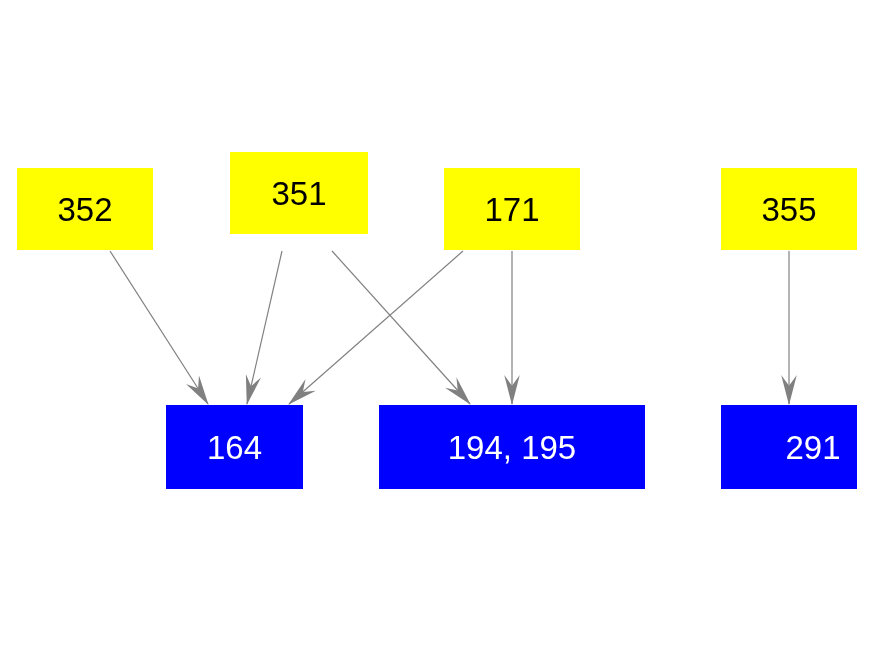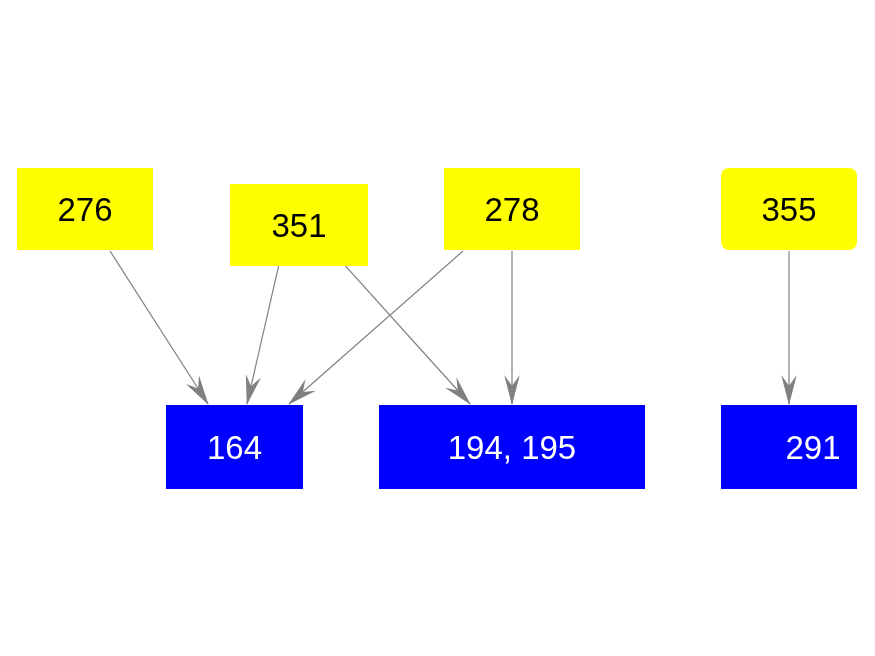--- a/index.html
+++ b/index.html
@@ -51,29 +51,29 @@
         <line x1="110" y1="251" x2="208" y2="404" stroke="#808080" stroke-width="1.2" marker-end="url(#arrow-dart)"></line>
         <line x1="282" y1="251" x2="247" y2="404" stroke="#808080" stroke-width="1.2" marker-end="url(#arrow-dart)"></line>
         <line x1="332" y1="251" x2="470" y2="404" stroke="#808080" stroke-width="1.2" marker-end="url(#arrow-dart)"></line>
         <line x1="463" y1="251" x2="289" y2="404" stroke="#808080" stroke-width="1.2" marker-end="url(#arrow-dart)"></line>
         <line x1="512" y1="251" x2="512" y2="404" stroke="#808080" stroke-width="1.2" marker-end="url(#arrow-dart)"></line>
         <line x1="789" y1="251" x2="789" y2="404" stroke="#808080" stroke-width="1.2" marker-end="url(#arrow-dart)"></line>
       </g>
   </svg>
   <div id="nodes-layer">
       <div class="node" style="left: 17px; top: 168px; width: 136px; height: 82px; background: rgb(255, 255, 0);">
-        <span class="node-label" style="color: rgb(0, 0, 0);">276</span>
+        <span class="node-label" style="color: rgb(0, 0, 0);">352</span>
       </div>
-      <div class="node" style="left: 230px; top: 184px; width: 138px; height: 82px; background: rgb(255, 255, 0);">
+      <div class="node" style="left: 230px; top: 152px; width: 138px; height: 82px; background: rgb(255, 255, 0);">
         <span class="node-label" style="color: rgb(0, 0, 0);">351</span>
       </div>
       <div class="node" style="left: 444px; top: 168px; width: 136px; height: 82px; background: rgb(255, 255, 0);">
-        <span class="node-label" style="color: rgb(0, 0, 0);">278</span>
+        <span class="node-label" style="color: rgb(0, 0, 0);">171</span>
       </div>
-      <div class="node" style="left: 721px; top: 168px; width: 136px; height: 82px; background: rgb(255, 255, 0); border-radius: 8px;">
+      <div class="node" style="left: 721px; top: 168px; width: 136px; height: 82px; background: rgb(255, 255, 0);">
         <span class="node-label" style="color: rgb(0, 0, 0);">355</span>
       </div>
       <div class="node" style="left: 166px; top: 405px; width: 137px; height: 84px; background: rgb(0, 0, 255);">
         <span class="node-label" style="color: rgb(255, 255, 255);">164</span>
       </div>
       <div class="node" style="left: 379px; top: 405px; width: 266px; height: 84px; background: rgb(0, 0, 255); text-align: right;">
         <span class="node-label" style="color: rgb(255, 255, 255);">194, 195</span>
       </div>
       <div class="node" style="left: 721px; top: 405px; width: 136px; height: 84px; background: rgb(0, 0, 255);">
         <span class="node-label" style="color: rgb(255, 255, 255); margin-left: 48px;">291</span>

